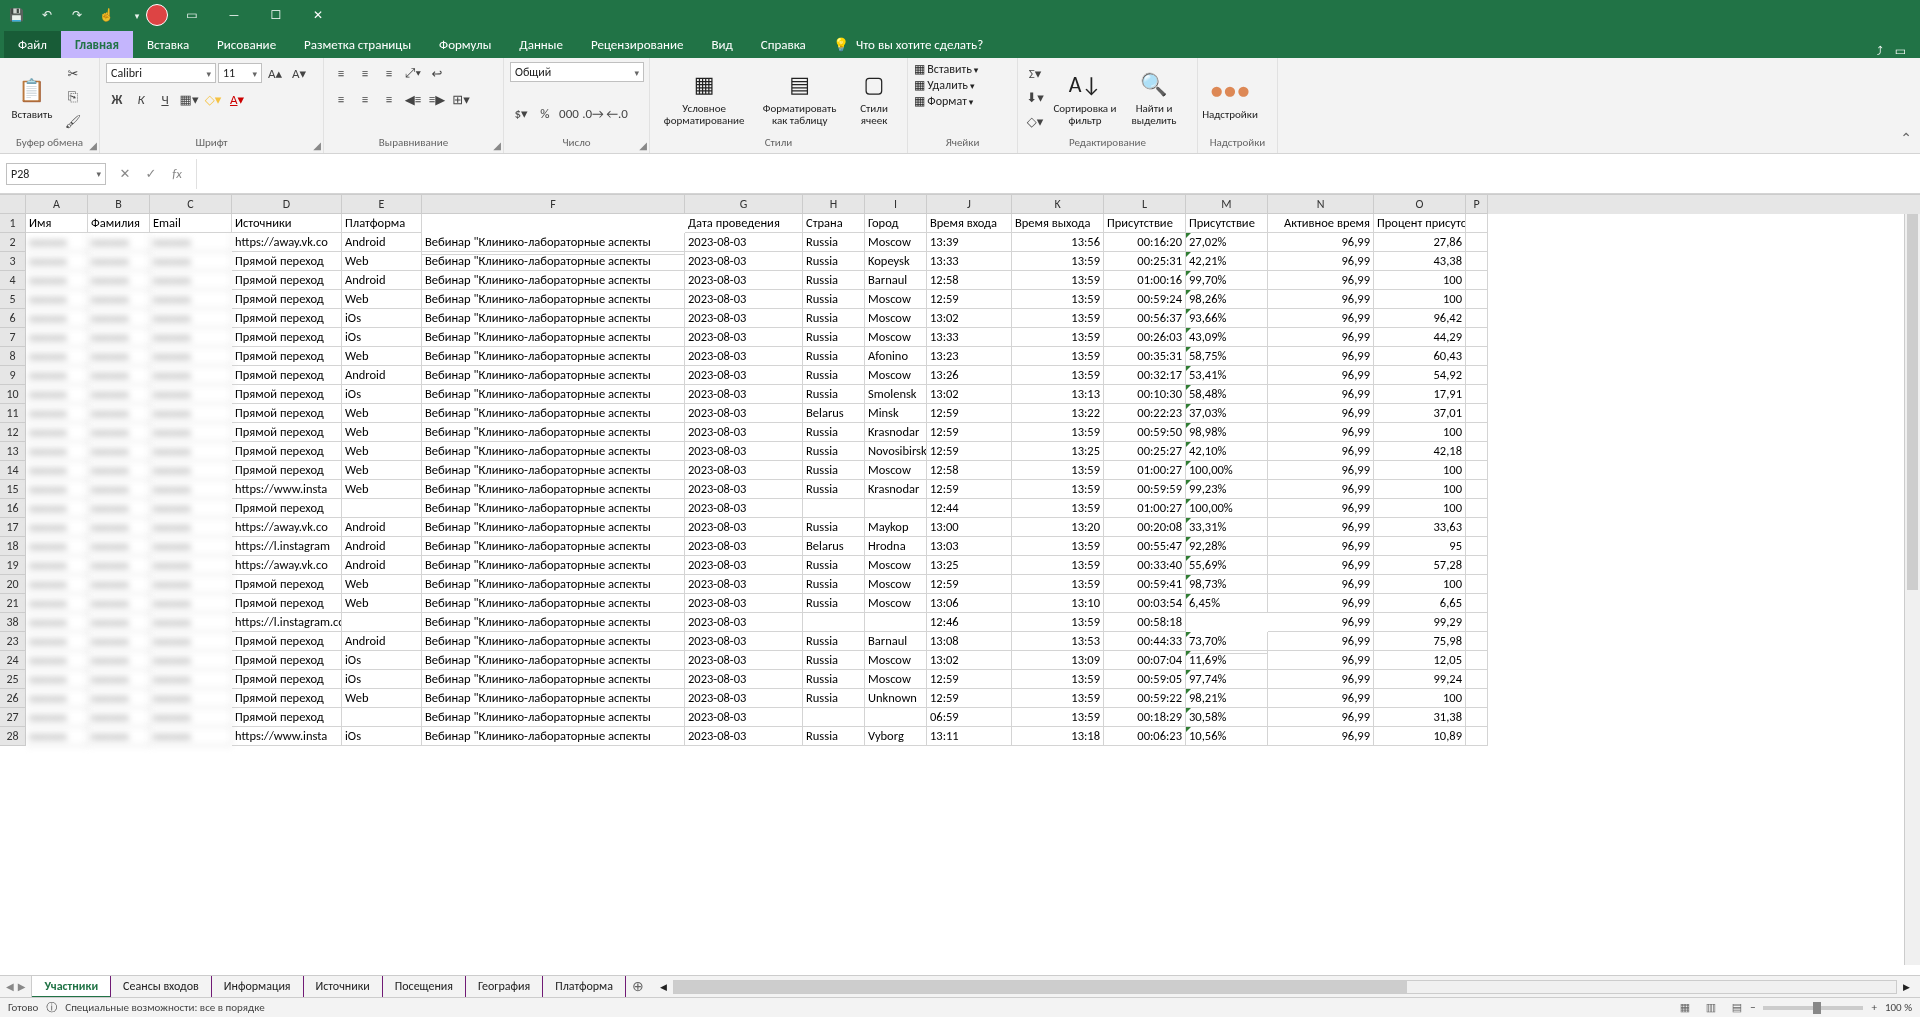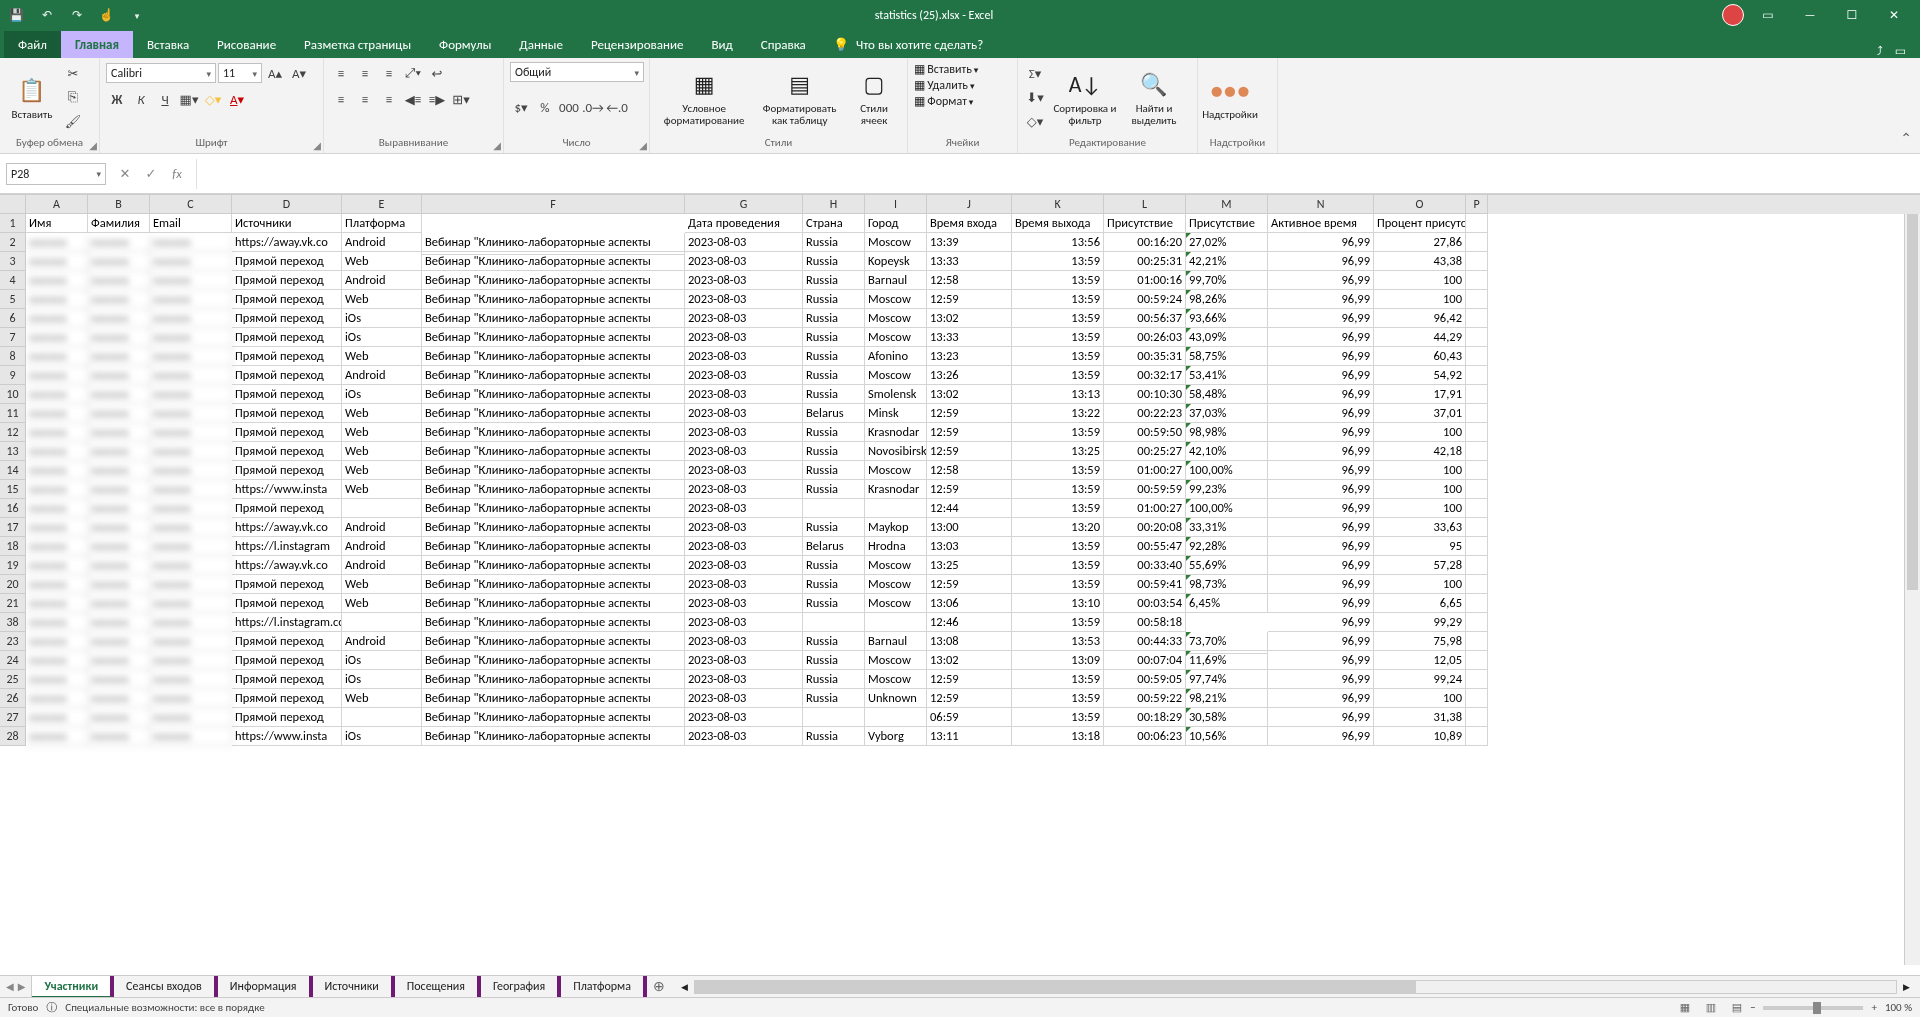--- a/index.html
+++ b/index.html
@@ -58,21 +58,21 @@
 .cell.r { text-align:right; }
 .cell.pct { position:relative; }
 .cell.pct::before { content:""; position:absolute; left:0; top:0; width:0; height:0; border-style:solid; border-width:5px 5px 0 0; border-color:#2f7d32 transparent transparent transparent; }
 .blur { filter:blur(3px); color:#888; }
 .blur::after{content:"xxxxxxx";}
 
 
 .sheets { position:absolute; bottom:20px; left:0; right:0; height:22px; display:flex; align-items:center; border-top:1px solid #ccc; background:#f3f3f3; }
 .sheet-nav { display:flex; gap:4px; padding:0 6px; border-right:1px solid #ccc; height:100%; align-items:center; }
 .sheet-nav span { font-size:10px; color:#888; }
-.sheet-tab { padding:3px 12px; border-right:4px solid #701a75; background:#f3f3f3; font-size:12px; cursor:pointer; }
+.sheet-tab { padding:3px 12px; border-right:1px solid #701a75; background:#f3f3f3; font-size:12px; cursor:pointer; }
 .sheet-tab.active { background:#fff; border-bottom:2px solid #217346; color:#217346; font-weight:600; }
 .new-sheet { width:24px; text-align:center; font-size:14px; color:#666; }
 .hscroll { flex:1; display:flex; align-items:center; padding:0 10px; gap:6px; }
 .hscroll .track { flex:1; height:14px; background:#f0f0f0; border:1px solid #ccc; position:relative; }
 .hscroll .thumb { position:absolute; left:0; top:0; bottom:0; width:60%; background:#cdcdcd; }
 
 
 .status { position:absolute; bottom:0; left:0; right:0; height:20px; background:#f3f3f3; border-top:1px solid #ccc; display:flex; align-items:center; font-size:11px; color:#444; padding:0 8px; }
 .status .sp { flex:1; }
 .status .vbtn { width:24px; height:16px; display:flex; align-items:center; justify-content:center; color:#666; margin:0 1px; }
@@ -87,21 +87,20 @@
 <body>
 
 <div class="titlebar">
   <div class="tb-left">
     <span class="qat-btn">💾</span>
     <span class="qat-btn">↶</span>
     <span class="qat-btn">↷</span>
     <span class="qat-btn">☝</span>
     <span class="qat-btn" style="font-size:9px;">▾</span>
   </div>
-  <div class="tb-center">statistics (25).xlsx - Excel</div>
   <div class="tb-right">
     <div class="avatar"></div>
     <span class="win-btn">▭</span>
     <span class="win-btn">—</span>
     <span class="win-btn">☐</span>
     <span class="win-btn">✕</span>
   </div>
 </div>
 
 <div class="ribtabs">
@@ -192,21 +191,21 @@
         <div class="sm-btn">◀≡</div>
         <div class="sm-btn">≡▶</div>
         <div class="sm-btn">⊞▾</div>
       </div>
     </div>
     <div class="lbl">Выравнивание</div>
     <span class="dlg-launcher">◢</span>
   </div>
 
   <div class="rgroup" style="width:146px;">
-    <div class="ctrls col" style="gap:14px;">
+    <div class="ctrls col" style="gap:20px;">
       <div class="combo" style="width:134px;">
           <span>Общий</span>
           <span class="dd">▾</span>
         </div>
       <div class="row">
         <div class="sm-btn">$▾</div>
         <div class="sm-btn">%</div>
         <div class="sm-btn">000</div>
         <div class="sm-btn">.0→</div>
         <div class="sm-btn">←.0</div>
@@ -331,21 +330,21 @@
         <div class="cell" style="width: 110px;">Источники</div>
         <div class="cell" style="width: 80px;">Платформа</div>
         <div class="cell" style="width: 263px; margin-top: 40px;">Вебинар</div>
         <div class="cell" style="width: 118px;">Дата проведения</div>
         <div class="cell" style="width: 62px;">Страна</div>
         <div class="cell" style="width: 62px;">Город</div>
         <div class="cell" style="width: 85px;">Время входа</div>
         <div class="cell" style="width: 92px;">Время выхода</div>
         <div class="cell" style="width: 82px;">Присутствие</div>
         <div class="cell" style="width: 82px;">Присутствие</div>
-        <div class="cell" style="width: 106px;">Активное время</div>
+        <div class="cell" style="width: 106px; text-align: right;">Активное время</div>
         <div class="cell" style="width: 92px;">Процент присутст</div>
         <div class="cell" style="width: 22px;"></div>
       </div>
       <div class="grow">
         <div class="rh">2</div>
         <div class="cell blur" style="width: 62px;"></div>
         <div class="cell blur" style="width: 62px;"></div>
         <div class="cell blur" style="width: 82px;"></div>
         <div class="cell" style="width: 110px;">https://away.vk.co</div>
         <div class="cell" style="width: 80px;">Android</div>

